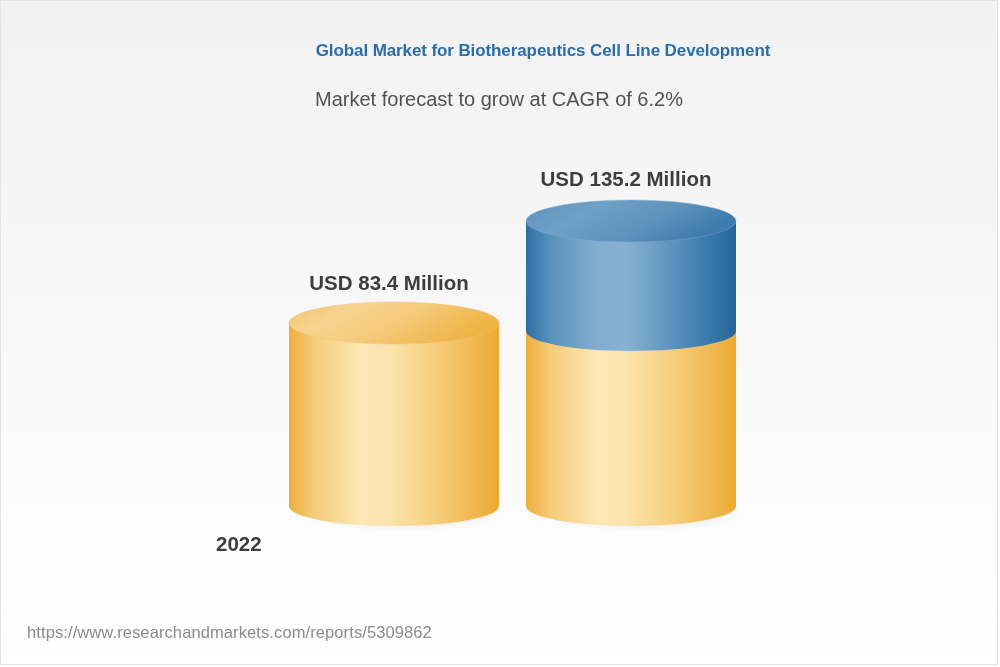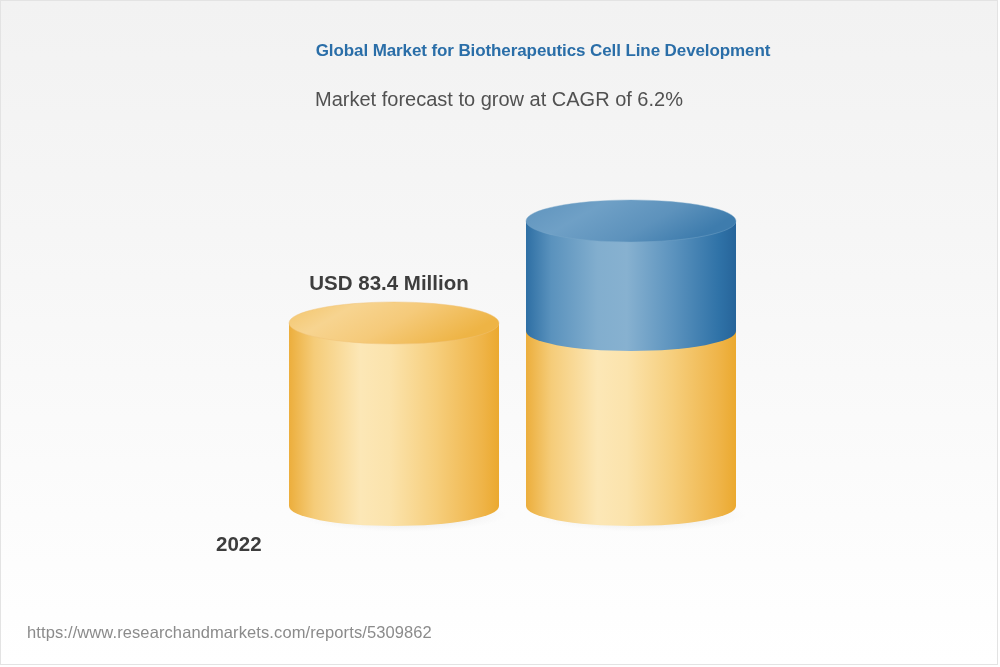--- a/index.html
+++ b/index.html
@@ -147,20 +147,21 @@
       <ellipse cx="124" cy="214" rx="104" ry="17" fill="url(#shadow1)"></ellipse>
 
       <path d="M10,22 L10,205 A105,20 0 0 0 220,205 L220,22 Z" fill="url(#yellowBody)"></path>
 
       <ellipse cx="115" cy="22" rx="105" ry="21" fill="url(#yellowTop)"></ellipse>
       <ellipse cx="115" cy="22" rx="105" ry="21" fill="none" stroke="#EFC277" stroke-width="0.7" opacity="0.65"></ellipse>
     </svg>
 
     <div class="cat-label" style="left:215px; top:531px;">2022</div>
 
+    <div class="value-label" style="left:465px; top:166px;">USD 135.2 Million</div>
 
     <svg class="cylinder-svg" style="left:515px; top:196px;" width="232" height="340" viewBox="0 0 232 340">
       <defs>
         <linearGradient id="blueBody" x1="0" y1="0" x2="1" y2="0">
           <stop offset="0%" stop-color="#2E6FA4"></stop>
           <stop offset="12%" stop-color="#5A92BD"></stop>
           <stop offset="34%" stop-color="#82AECE"></stop>
           <stop offset="48%" stop-color="#87B1D0"></stop>
           <stop offset="70%" stop-color="#5C93BE"></stop>
           <stop offset="92%" stop-color="#2F72A7"></stop>

